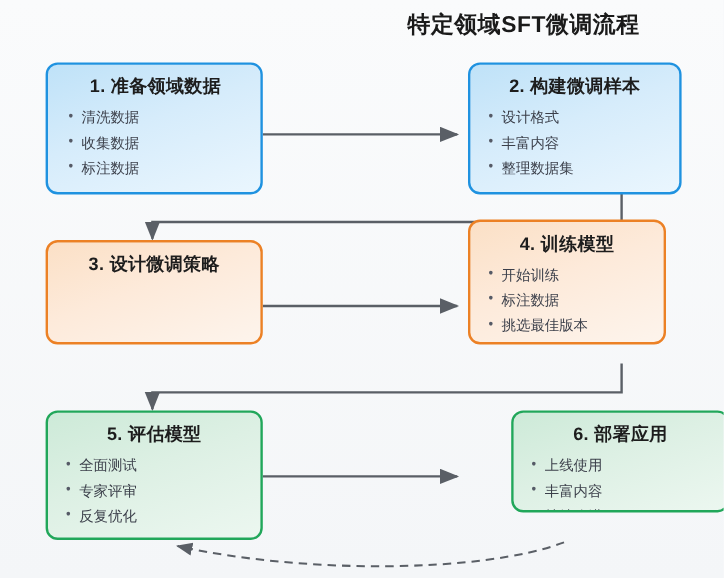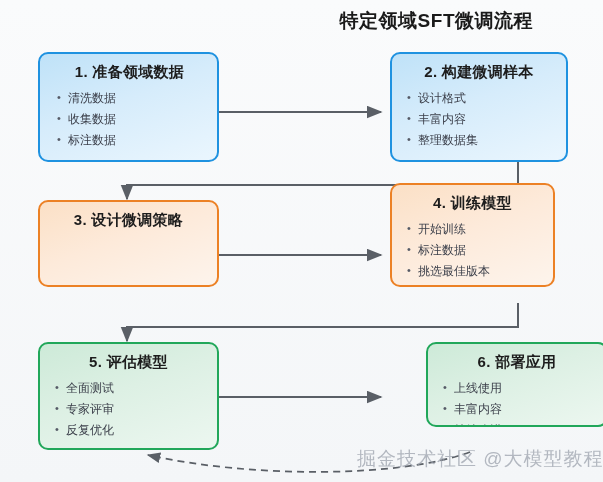--- a/index.html
+++ b/index.html
@@ -173,15 +173,14 @@
 
   <div class="node green" style="left:390px; top:342px; width:182px; height:85px;margin-left:36px;">
     <div class="node-title">6. 部署应用</div>
     <ul>
       <li>上线使用</li>
       <li>丰富内容</li>
       <li>持续改进</li>
     </ul>
   </div>
 
-  <div id="watermark">掘金技术社区 @大模型教程</div>
 
 </div>
 
 </body></html>

